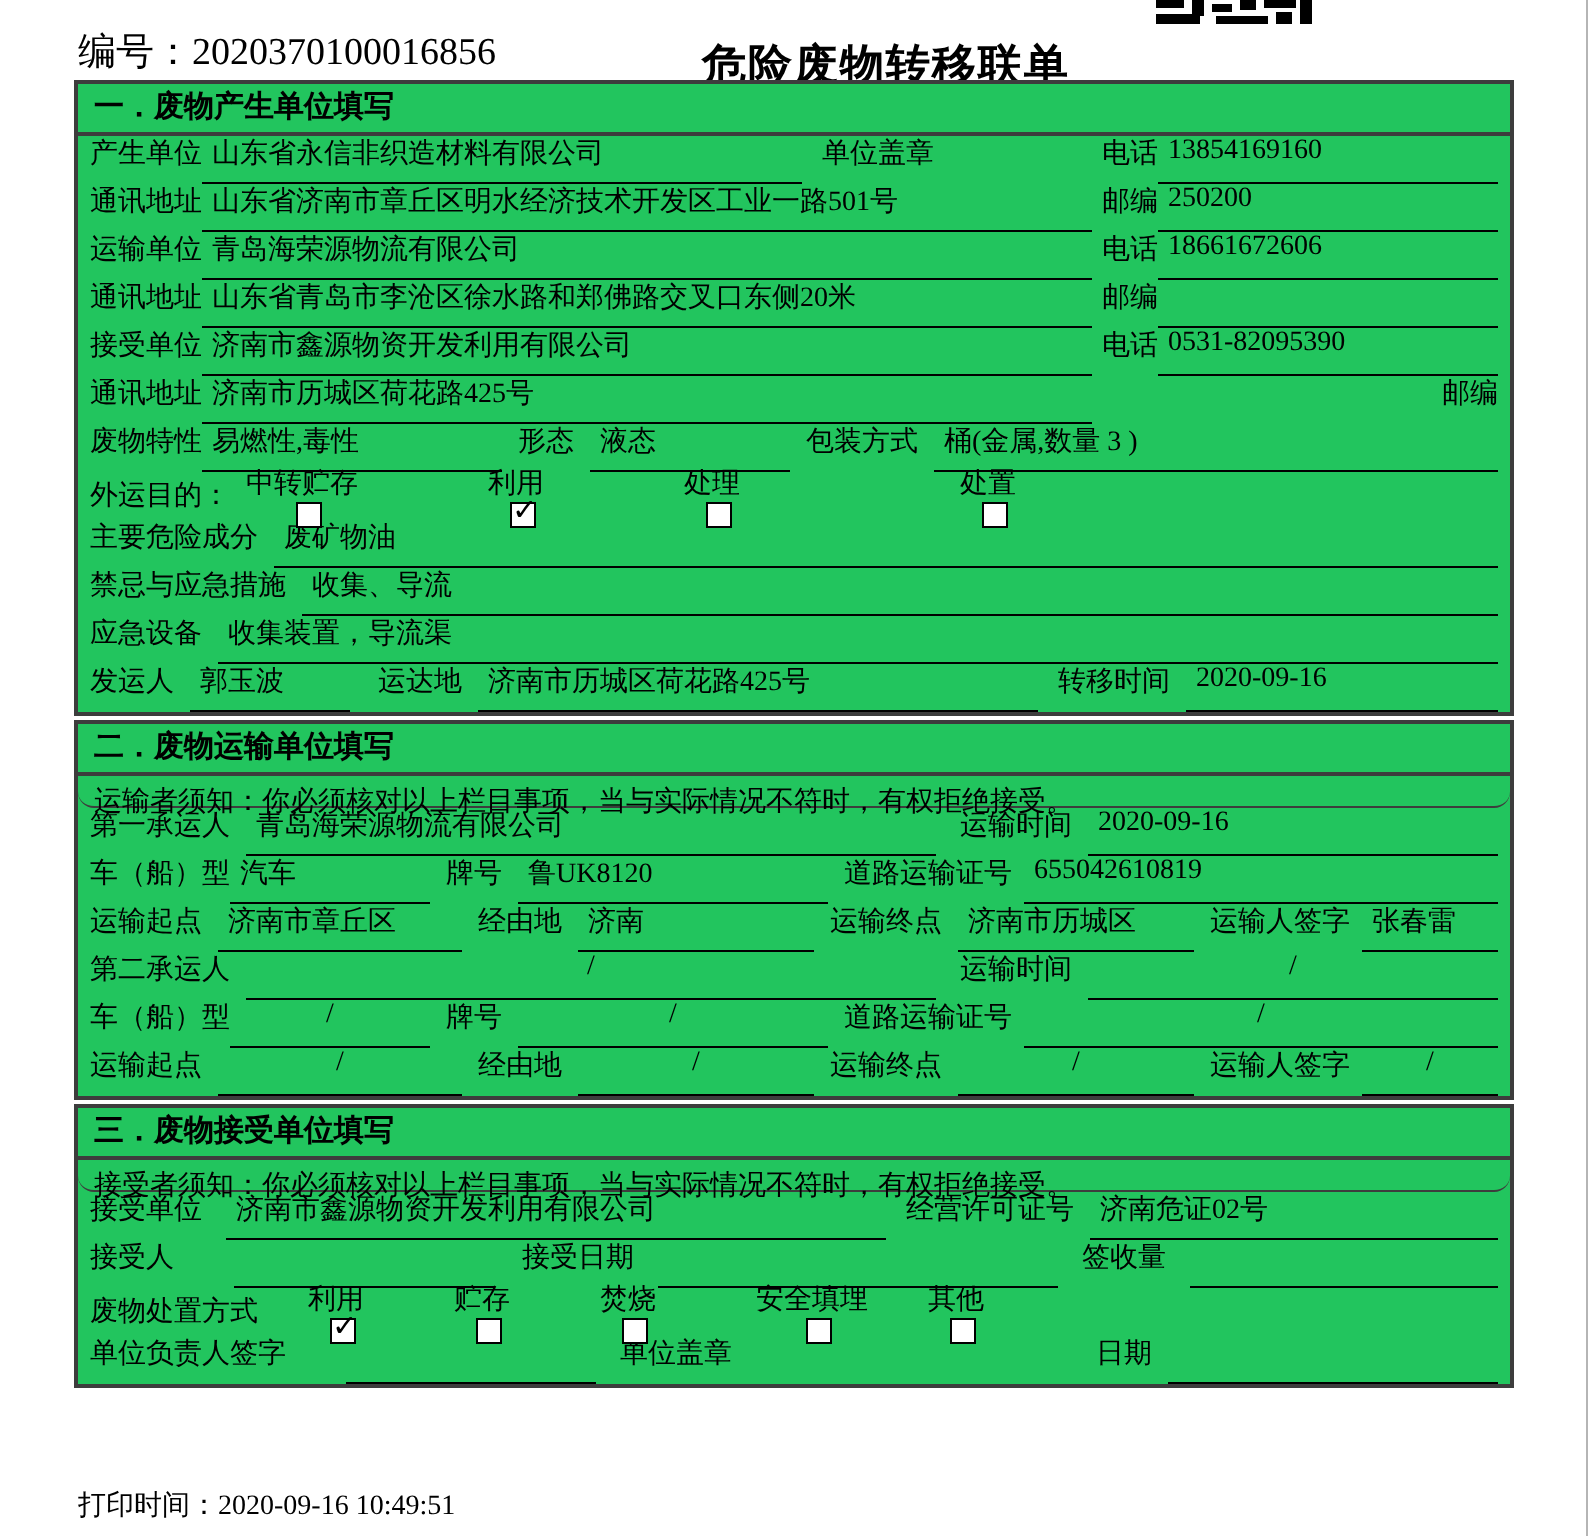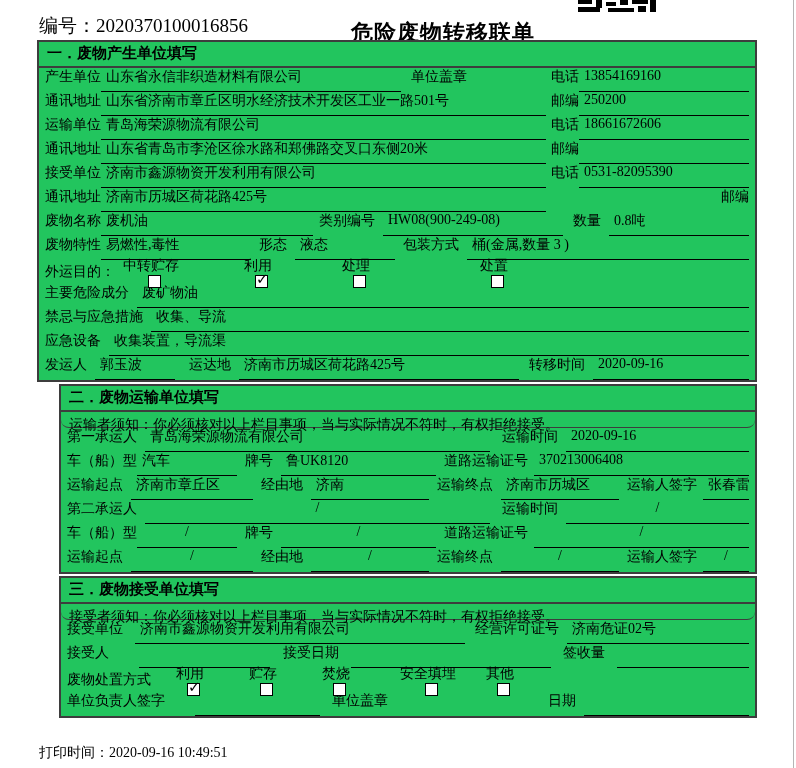--- a/index.html
+++ b/index.html
@@ -12,21 +12,21 @@
   
   .hdr { position:relative; height:40px; }
   .doc-no { position:absolute; left:39px; top:13px; font-size:19px; white-space:nowrap; }
   .doc-title { position:absolute; left:90px; right:0; top:18px; text-align:center;
                font-size:22px; font-weight:bold; letter-spacing:1px; }
   .qr { position:absolute; left:578px; top:0; width:78px; height:13px; }
   .page-edge { position:absolute; right:2px; top:0; bottom:0; width:1px; background:#b5b5b5; }
   
   .form-wrap { position:absolute; left:37px; top:40px; width:720px; }
   .section { border:2px solid #3d3d3d; background:#22c55e; }
-  .section + .section { margin-top:2px;margin-left:22px; }
+  .section + .section { margin-top:2px; }
   .sec-title { font-weight:bold; font-size:15px; padding:2px 8px 3px;
                border-bottom:2px solid #3d3d3d;
                font-family:"Liberation Sans","DejaVu Sans",sans-serif; }
   .notice { padding:4px 8px 3px; border-bottom:1px solid #3d3d3d; height:16px;border-radius:11px; }
   .row { display:flex; height:24px; padding:0 6px; }
   .row-c { display:flex; align-items:center; height:24px; padding:0 6px; }
   .lbl { white-space:nowrap; padding-bottom:2px; flex:0 0 auto; }
   .row-c .lbl { padding-bottom:0; }
   .val { border-bottom:1px solid #000; padding:0 5px 2px; white-space:nowrap;
          overflow:hidden; flex:0 0 auto; }
@@ -106,28 +106,20 @@
       <span class="lbl mla">电话</span>
       <span class="val" style="width:170px">0531-82095390</span>
     </div>
 
     <div class="row">
       <span class="lbl">通讯地址</span>
       <span class="val" style="width:445px">济南市历城区荷花路425号</span>
       <span class="lbl mla">邮编</span>
     </div>
 
-    <div class="row">
-      <span class="lbl">废物名称</span>
-      <span class="val" style="width:212px">废机油</span>
-      <span class="lbl ml6">类别编号</span>
-      <span class="val ml8" style="width:180px">HW08(900-249-08)</span>
-      <span class="lbl ml10">数量</span>
-      <span class="val grow ml8">0.8吨</span>
-    </div>
 
     <div class="row">
       <span class="lbl">废物特性</span>
       <span class="val" style="width:150px">易燃性,毒性</span>
       <span class="lbl ml8">形态</span>
       <span class="val ml8" style="width:100px">液态</span>
       <span class="lbl ml8">包装方式</span>
       <span class="val grow ml8">桶(金属,数量 3 )</span>
     </div>
 
@@ -186,21 +178,21 @@
       <span class="lbl ml12">运输时间</span>
       <span class="val grow ml8">2020-09-16</span>
     </div>
 
     <div class="row">
       <span class="lbl">车（船）型</span>
       <span class="val" style="width:100px">汽车</span>
       <span class="lbl ml8">牌号</span>
       <span class="val ml8" style="width:155px">鲁UK8120</span>
       <span class="lbl ml8">道路运输证号</span>
-      <span class="val grow ml6">370213006408</span>
+      <span class="val grow ml6">655042610819</span>
     </div>
 
     <div class="row">
       <span class="lbl">运输起点</span>
       <span class="val ml8" style="width:122px">济南市章丘区</span>
       <span class="lbl ml8">经由地</span>
       <span class="val ml8" style="width:118px">济南</span>
       <span class="lbl ml8">运输终点</span>
       <span class="val ml8" style="width:118px">济南市历城区</span>
       <span class="lbl ml8">运输人签字</span>

